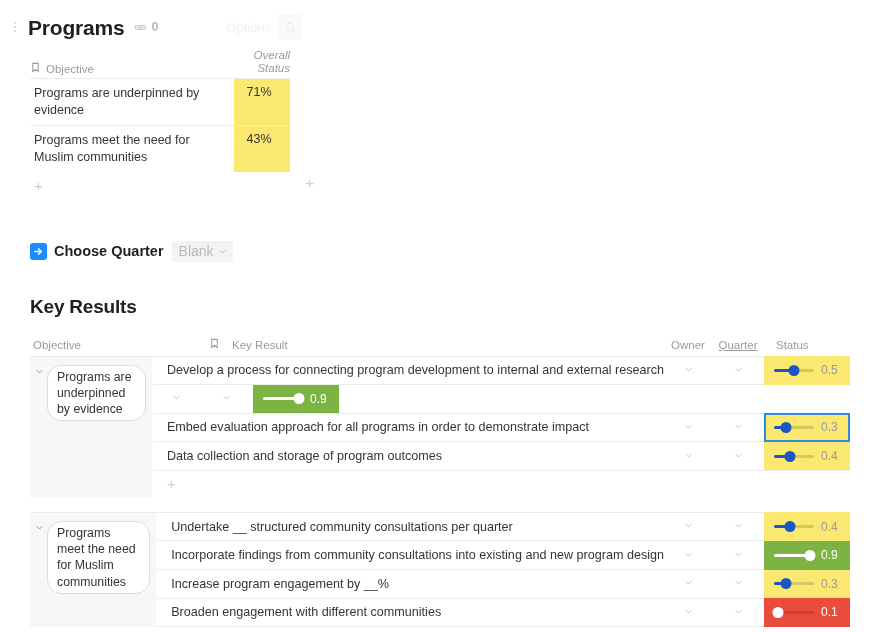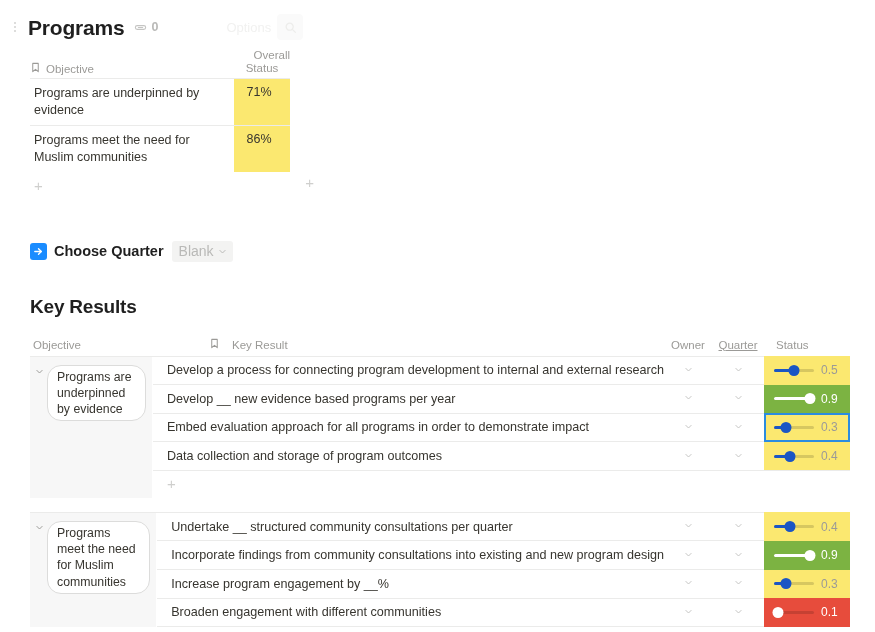--- a/index.html
+++ b/index.html
@@ -52,22 +52,23 @@
 
   
   .prog-table { margin-left: 30px; width: 260px; position: relative; }
   .prog-thead {
     display: flex; align-items: flex-end;
     height: 34px; font-size: 11.5px; color: #9b9a97;
     padding-bottom: 3px;
   }
   .prog-th-obj { flex: 1; display: flex; align-items: center; gap: 5px; }
   .prog-th-status {
-    width: 56px; text-align: center; line-height: 1.25;
+    width: 56px; text-align: right; line-height: 1.25;
     position: relative;
+    font-style: italic;
   }
   .prog-th-status .two { position: absolute; right: 0; top: -13px; white-space: nowrap; }
   .col-plus {
     position: absolute; right: -24px; bottom: 3px;
     color: #cfcfcd; font-size: 15px; line-height: 1;
   }
 
   .prog-row {
     display: flex; border-top: 1px solid #ebebea;
     min-height: 28px;
@@ -229,21 +230,21 @@
       </span>
       <span class="col-plus">+</span>
     </div>
 
     <div class="prog-row">
       <div class="prog-cell-obj">Programs are underpinned by evidence</div>
       <div class="prog-cell-status" style="background:#fbe870">71%</div>
     </div>
     <div class="prog-row">
       <div class="prog-cell-obj">Programs meet the need for Muslim communities</div>
-      <div class="prog-cell-status" style="background:#fbe870">86%</div>
+      <div class="prog-cell-status" style="background:#fbe870">43%</div>
     </div>
 
     <div class="prog-add">+</div>
   </div>
 </div>
 
 <div class="quarter-row">
   <span class="arrow-icon">
     <svg width="11" height="11" viewBox="0 0 24 24" fill="none" stroke="#ffffff" stroke-width="3" stroke-linecap="round" stroke-linejoin="round">
       <line x1="4" y1="12" x2="18" y2="12"></line>
@@ -307,21 +308,20 @@
           <span class="slider">
             <span class="track"></span>
             <span class="fill" style="width:50%;background:#1a56c4"></span>
             <span class="knob" style="left:50%;background:#1a56c4"></span>
           </span>
           <span class="val" style="color:#9b9a97">0.5</span>
         </div>
       </div>
 
       <div class="kr-row">
-        <div class="kr-text">Develop __ new evidence based programs per year</div>
         <div class="kr-owner">
           <svg width="9" height="9" viewBox="0 0 24 24" fill="none" stroke="#c4c4c2" stroke-width="2.6" stroke-linecap="round" stroke-linejoin="round">
               <polyline points="5,9 12,16 19,9"></polyline>
             </svg>
         </div>
         <div class="kr-quarter">
           <svg width="9" height="9" viewBox="0 0 24 24" fill="none" stroke="#c4c4c2" stroke-width="2.6" stroke-linecap="round" stroke-linejoin="round">
               <polyline points="5,9 12,16 19,9"></polyline>
             </svg>
         </div>

